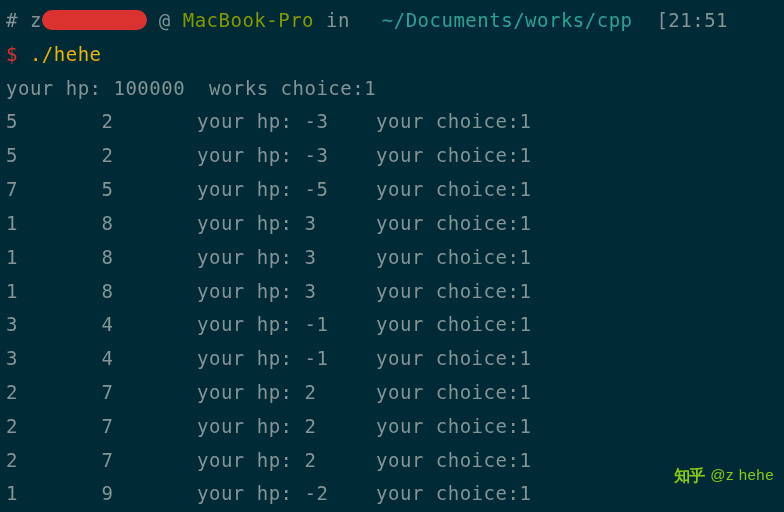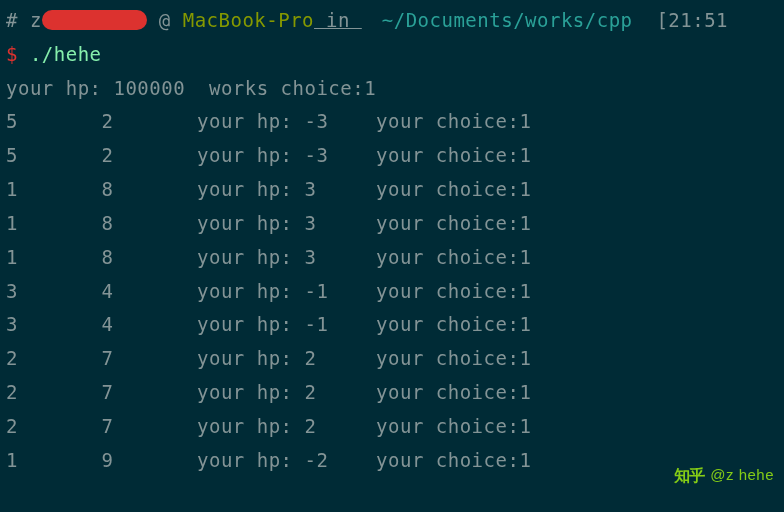--- a/index.html
+++ b/index.html
@@ -25,25 +25,25 @@
       display: inline-block;
       width: 105px;
       height: 20px;
       line-height: 20px;
       vertical-align: middle;
       position: relative;
       top: -2px;
     }
     .at { color: #839496; }
     .host { color: #859900; }
-    .in { color: #839496; text-decoration: underline; }
+    .in { color: #839496; }
     .path { color: #2aa198; margin-left: 20px; }
     .time { color: #839496; }
     .dollar { color: #dc322f; }
-    .cmd { color: #86efac; }
+    .cmd { color: #eab308; }
     .out { color: #839496; white-space: pre; }
     .watermark {
       position: absolute;
       right: 10px;
       bottom: 22px;
       color: #84cc16;
       font-family: Arial, sans-serif;
       font-size: 15px;
       font-weight: 500;
       display: flex;
@@ -59,20 +59,21 @@
   </style>
 </head>
 <body>
 
 <div class="prompt-line"><span class="hash">#</span> <span>z</span><span class="user-redact"></span><span class="at"> @ </span><span class="host">MacBook-Pro</span><span class="in"> in </span><span class="path">~/Documents/works/cpp</span><span class="time">  [21:51</span></div>
 <div class="prompt-line"><span class="dollar">$</span><span class="cmd"> ./hehe</span></div>
 <div class="out">your hp: 100000  works choice:1</div>
 <div id="rows-container">
     <div class="out">5       2       your hp: -3    your choice:1</div>
     <div class="out">5       2       your hp: -3    your choice:1</div>
+    <div class="out">7       5       your hp: -5    your choice:1</div>
     <div class="out">1       8       your hp: 3     your choice:1</div>
     <div class="out">1       8       your hp: 3     your choice:1</div>
     <div class="out">1       8       your hp: 3     your choice:1</div>
     <div class="out">3       4       your hp: -1    your choice:1</div>
     <div class="out">3       4       your hp: -1    your choice:1</div>
     <div class="out">2       7       your hp: 2     your choice:1</div>
     <div class="out">2       7       your hp: 2     your choice:1</div>
     <div class="out">2       7       your hp: 2     your choice:1</div>
     <div class="out">1       9       your hp: -2    your choice:1</div>
   </div>

